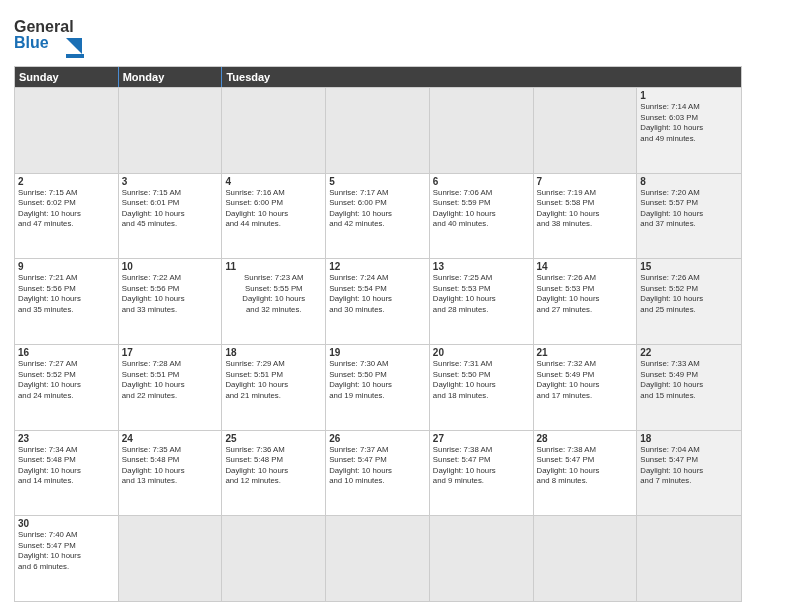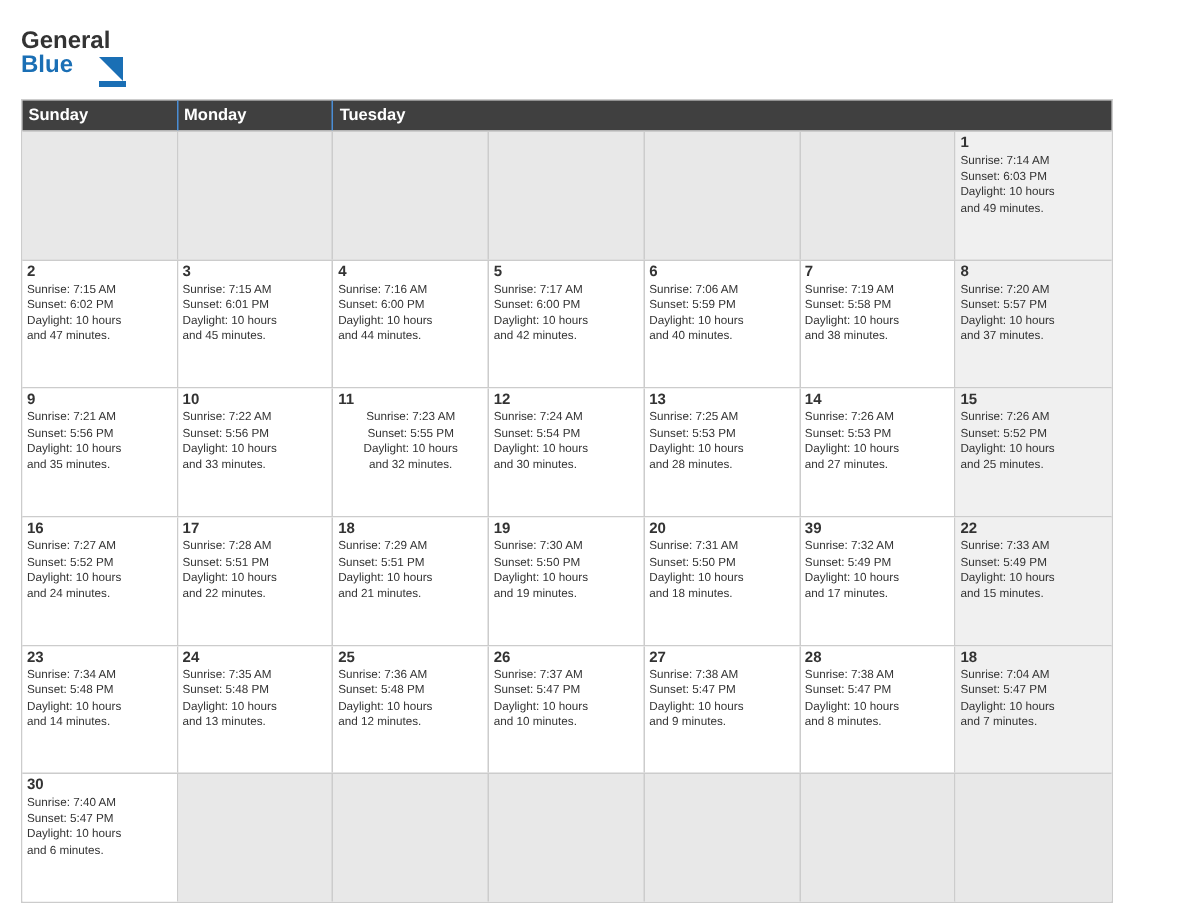--- a/index.html
+++ b/index.html
@@ -269,21 +269,21 @@
 and 19 minutes.</div>
           </div>
           <div class="cal-cell">
             <div class="day-num">20</div>
             <div class="cell-info" style="white-space: pre-line;">Sunrise: 7:31 AM
 Sunset: 5:50 PM
 Daylight: 10 hours
 and 18 minutes.</div>
           </div>
           <div class="cal-cell">
-            <div class="day-num">39</div>
+            <div class="day-num">21</div>
             <div class="cell-info" style="white-space: pre-line;">Sunrise: 7:32 AM
 Sunset: 5:49 PM
 Daylight: 10 hours
 and 17 minutes.</div>
           </div>
           <div class="cal-cell shaded">
             <div class="day-num">22</div>
             <div class="cell-info" style="white-space: pre-line;">Sunrise: 7:33 AM
 Sunset: 5:49 PM
 Daylight: 10 hours

